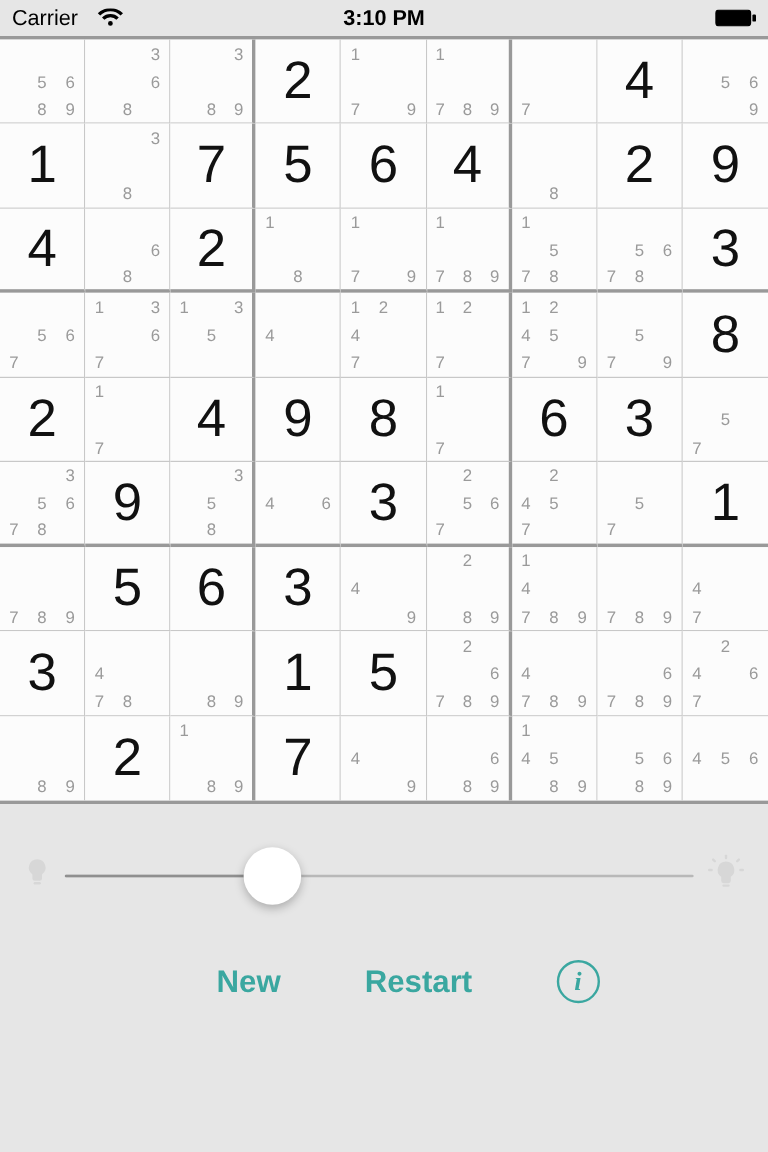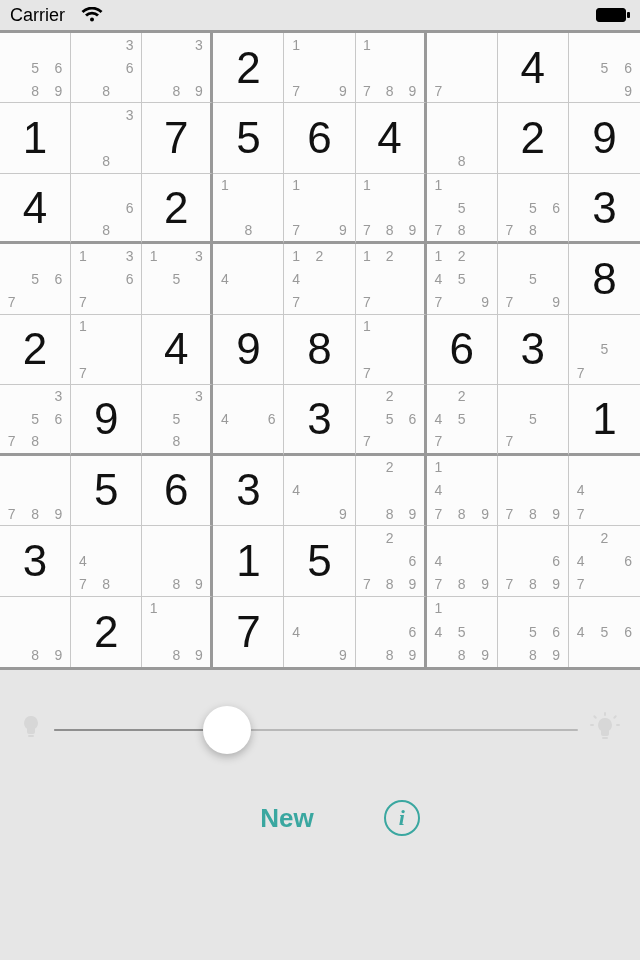--- a/index.html
+++ b/index.html
@@ -38,20 +38,21 @@
 
 <div class="status-bar">
   <div class="status-left">
     <span>Carrier</span>
     <span class="wifi-icon">
       <svg width="22" height="16" viewBox="0 0 22 16">
           <path d="M11 14.5a2 2 0 100-4 2 2 0 000 4zM4 7.5a10 10 0 0114 0l-2 2a7 7 0 00-10 0l-2-2zM0.5 4A15 15 0 0121.5 4l-2 2A12 12 0 002.5 6l-2-2z" fill="#000"></path>
         </svg>
     </span>
   </div>
+  <div class="status-center">3:10 PM</div>
   <div class="status-right">
     <span class="battery-icon">
       <svg width="34" height="14" viewBox="0 0 34 14">
           <rect x="0.5" y="0.5" width="29" height="13" rx="2.5" fill="#000" stroke="#000"></rect>
           <rect x="31" y="4" width="3" height="6" rx="1" fill="#000"></rect>
         </svg>
     </span>
   </div>
 </div>
 
@@ -835,15 +836,16 @@
             <rect x="0" y="12" width="4" height="2" rx="1"></rect>
             <rect x="26" y="12" width="4" height="2" rx="1"></rect>
             <rect x="4" y="3" width="2" height="4" rx="1" transform="rotate(-45 5 5)"></rect>
             <rect x="24" y="3" width="2" height="4" rx="1" transform="rotate(45 25 5)"></rect>
           </g>
         </svg>
     </span>
   </div>
   <div class="buttons-row">
     <span class="btn">New</span>
+    <span class="btn">Restart</span>
     <span class="info-icon">i</span>
   </div>
 </div>
 
 </body></html>

